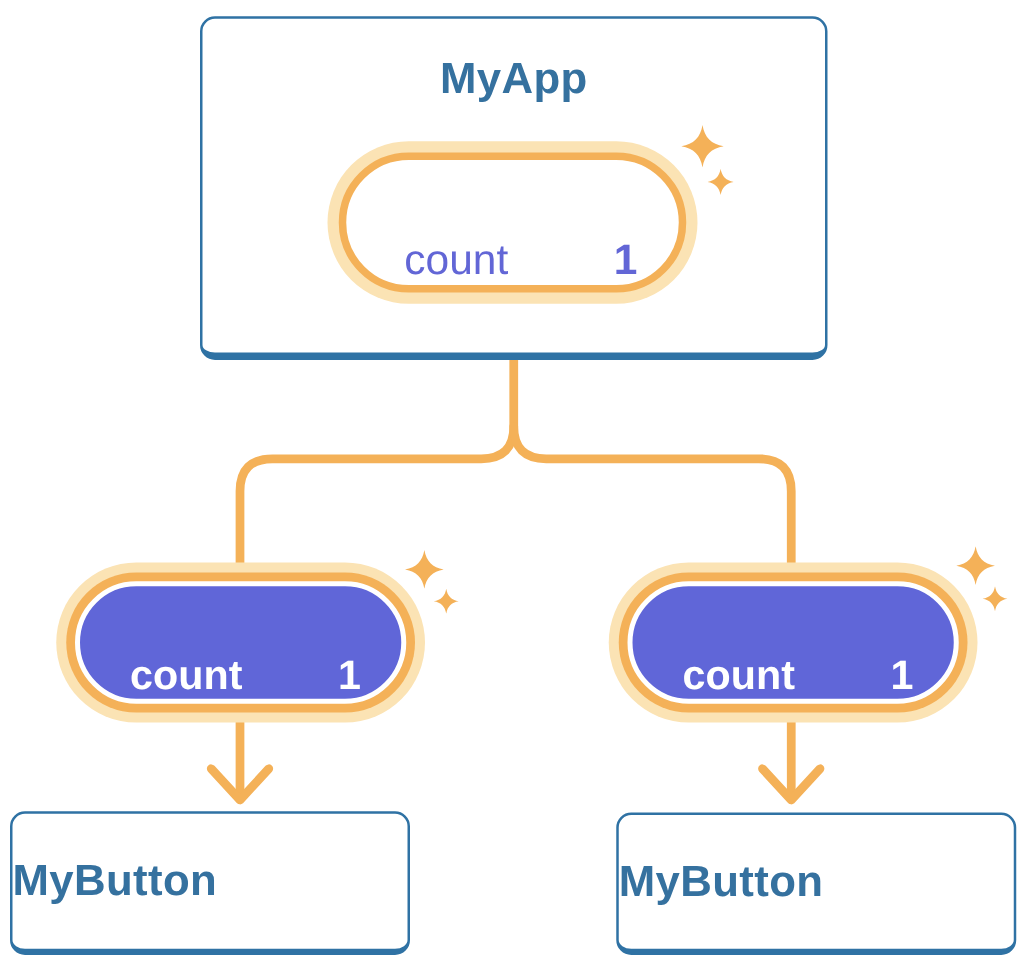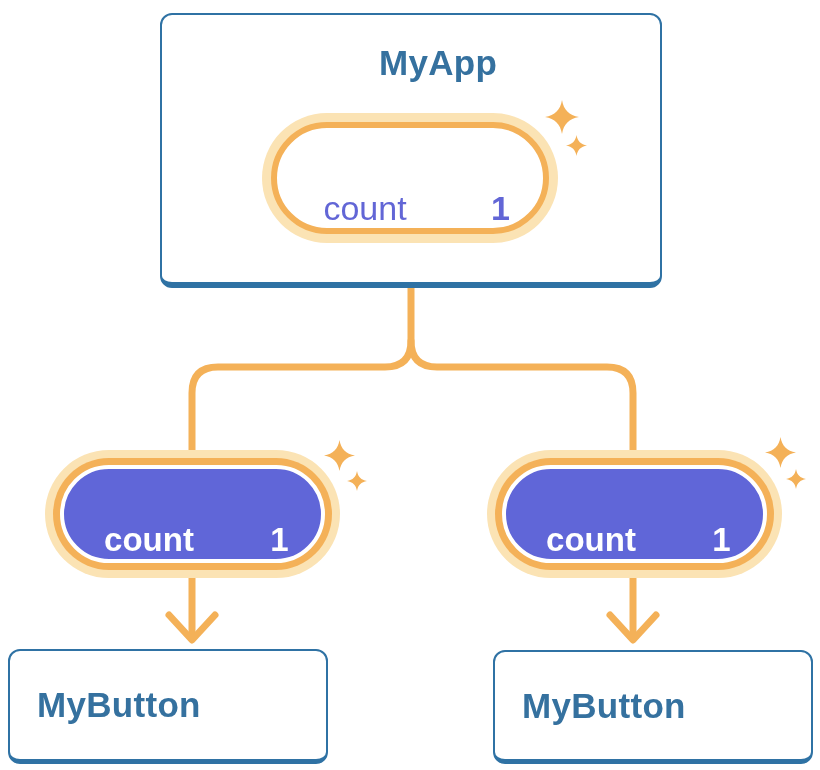--- a/index.html
+++ b/index.html
@@ -38,21 +38,20 @@
     display: flex; align-items: center; justify-content: flex-start;
   }
   .child-left  { left: 8px;   top: 649px; }
   .child-right { left: 493px; top: 650px; height: 114px; }
 
   .card-title {
     color: var(--blue_text);
     font-size: 35px;
     font-weight: 700;
     letter-spacing: 0.3px;
-    margin-left: 27px;
   }
   .root-card .card-title {
     position: absolute; left: 0; top: 28px; width: 100%;
     text-align: center;
   }
 
   
   .pill {
     display: flex;
     align-items: flex-end;

